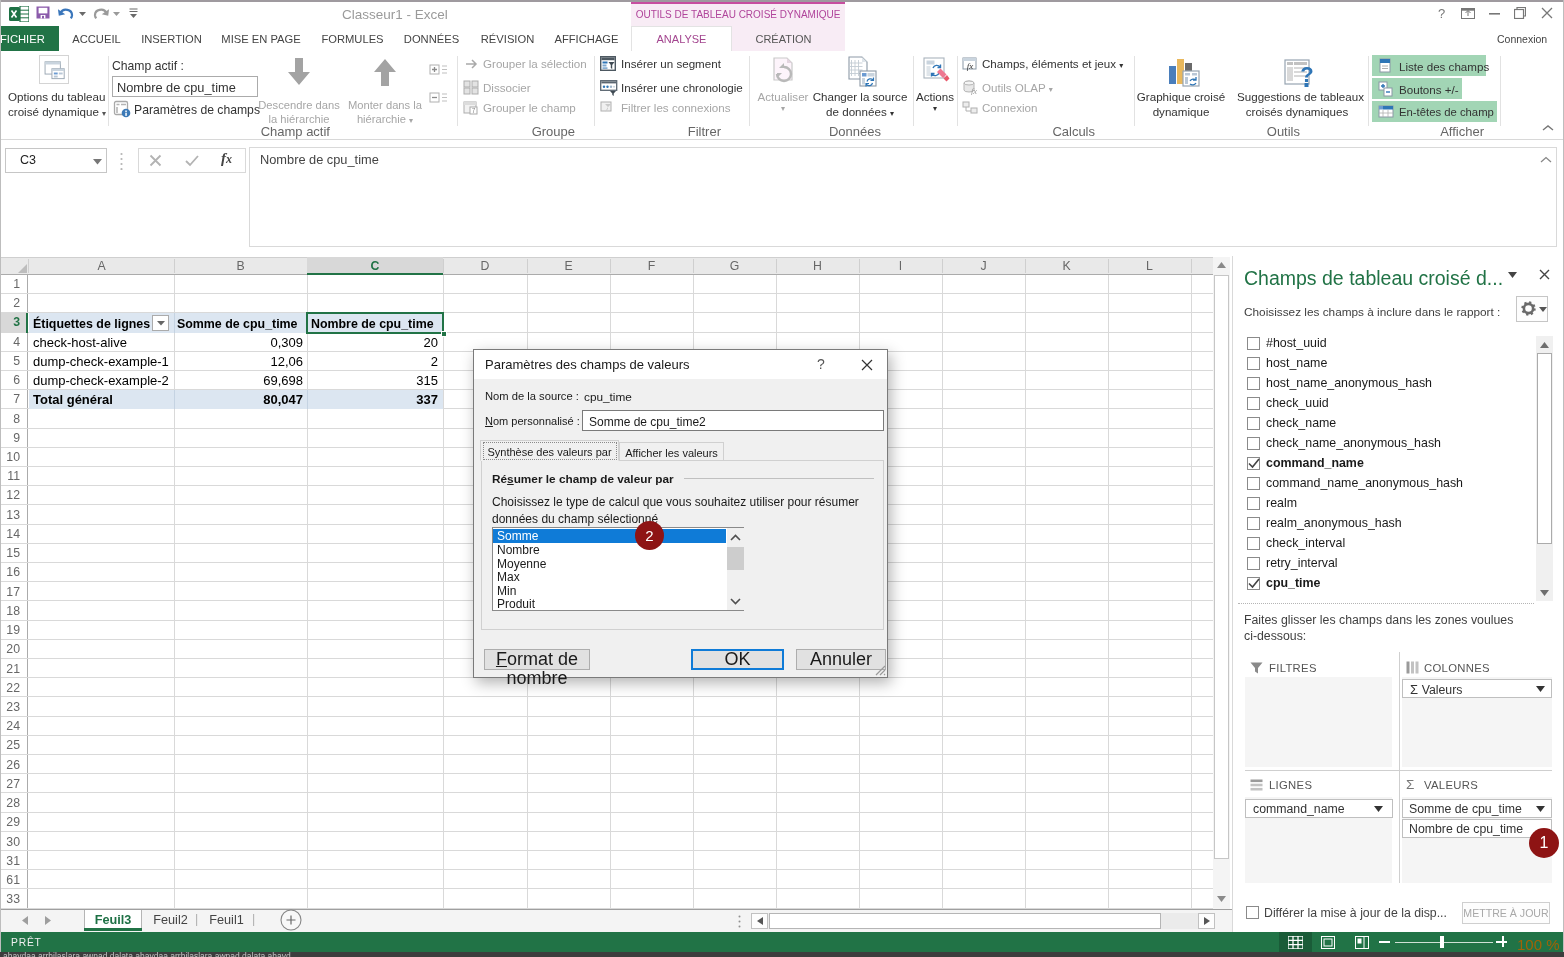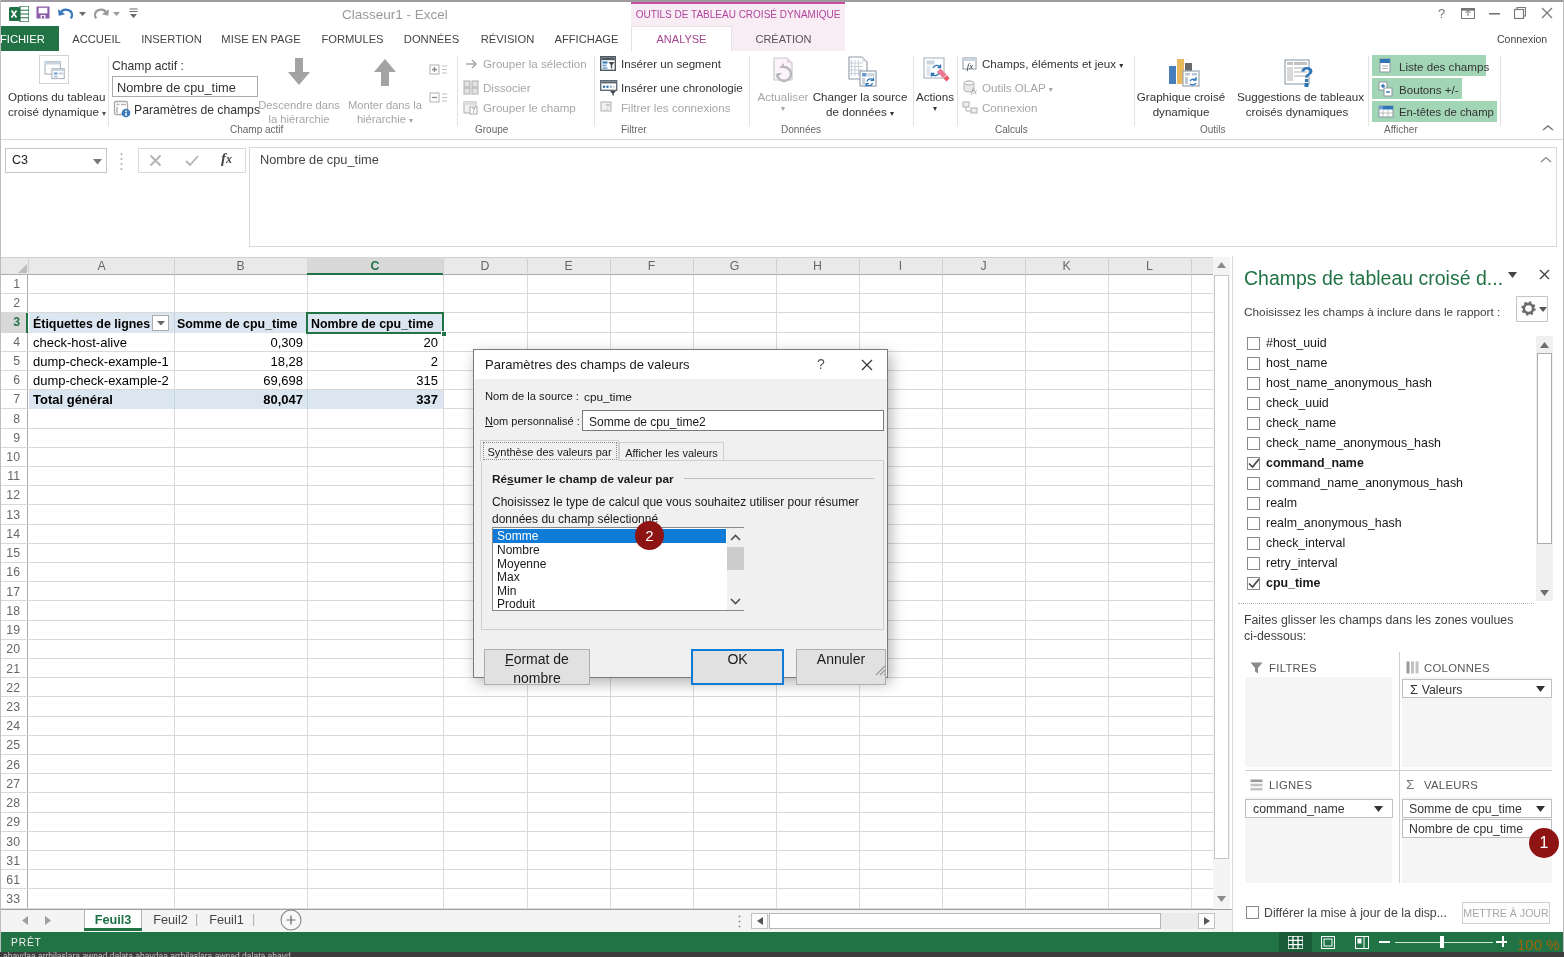--- a/index.html
+++ b/index.html
@@ -2,31 +2,31 @@
 <html><head>
 <meta charset="utf-8">
 <style>
 * { margin:0; padding:0; box-sizing:border-box; }
 html,body { width:1564px; height:957px; background:#fff; font-family:"Liberation Sans", sans-serif; overflow:hidden; }
 .abs { position:absolute; }
 #page { position:relative; width:1564px; height:957px; background:#fff; }
 .txt { white-space:nowrap; }
 .gray { color:#a6a6a6; }
 .dk { color:#333; }
-.glb { top:124px; font-size:10px; color:#666; text-align:left; }
+.glb { top:124px; font-size:13px; color:#666; text-align:right; }
 .tbt { top:33px; text-align:center; font-size:11.2px; color:#444; }
 .hsep { position:absolute; top:259px; width:1px; height:14px; background:#cfcfcf; }
 .clt { position:absolute; top:259px; font-size:12.3px; color:#676767; text-align:center; }
 .vgl { position:absolute; top:275px; width:1px; height:634px; background:#d9d9d9; }
 .rno { position:absolute; left:0; top:0; width:20px; text-align:right; font-size:12.3px; color:#676767; }
 .qhd { font-size:11.3px; color:#555; letter-spacing:0.3px; }
 .zbox { position:absolute; background:#fff; border:1px solid #bfbfbf; }
 .fitem { position:absolute; left:1266px; font-size:12.4px; color:#1a1a1a; white-space:nowrap; }
 .fcb { position:absolute; left:1247px; width:13px; height:13px; background:#fff; border:1px solid #8a8a8a; }
-.dlgbtn { height:36px; background:#e1e1e1; border:1px solid #adadad; font-size:14px; color:#1a1a1a; text-align:center; line-height:19px; }
+.dlgbtn { height:21px; background:#e1e1e1; border:1px solid #adadad; font-size:18px; color:#1a1a1a; text-align:center; line-height:19px; }
 </style>
 </head>
 <body>
 <div id="page">
 
 <div class="abs" style="left:0;top:0;width:1564px;height:1.5px;background:#9f9a9f;z-index:50;"></div>
 <div class="abs" style="left:0;top:0;width:1px;height:952px;background:#bdbdbd;z-index:50;"></div>
 <div class="abs" style="left:1563px;top:0;width:1px;height:952px;background:#bdbdbd;z-index:50;"></div>
 <div class="abs" style="left:0;top:0;width:1564px;height:26px;background:#fff;"></div>
 <div id="qat">
@@ -315,21 +315,21 @@
  <rect x="1" y="2" width="14" height="11" fill="#fff" stroke="#8a98a5"></rect>
  <rect x="5" y="2" width="10" height="3.5" fill="#2e75b6"></rect>
       <rect x="1" y="2" width="4" height="3.5" fill="#6c9bd2"></rect>
  <path d="M5 6 v7 M10 6 v7 M1 9 h14" stroke="#b0b0b0" stroke-width="0.8"></path>
 </svg>
 <div class="abs txt dk" style="left:1399px;top:106px;font-size:11.3px;">En-têtes de champ</div>
 
 <div id="fbar">
  <div class="abs" style="left:0;top:140px;width:1564px;height:107px;background:#fff;"></div>
  <div class="abs" style="left:5px;top:148px;width:102px;height:25px;background:#fff;border:1px solid #c6c6c6;"></div>
- <div class="abs txt" style="left:12px;top:153px;font-size:12.5px;color:#222;">C3</div>
+ <div class="abs txt" style="left:20px;top:153px;font-size:12.5px;color:#222;">C3</div>
  <svg class="abs" style="left:93px;top:159px;" width="9" height="6" viewBox="0 0 9 6">
         <path d="M0 0 L4.5 5.5 L9 0 Z" fill="#777"></path>
       </svg>
  <svg class="abs" style="left:120px;top:152px;" width="3" height="18" viewBox="0 0 3 18">
         <circle cx="1.5" cy="2" r="1.1" fill="#b5b5b5"></circle>
         <circle cx="1.5" cy="7" r="1.1" fill="#b5b5b5"></circle>
         <circle cx="1.5" cy="12" r="1.1" fill="#b5b5b5"></circle>
         <circle cx="1.5" cy="17" r="1.1" fill="#b5b5b5"></circle>
       </svg>
  <div class="abs" style="left:138px;top:148px;width:108px;height:25px;background:#fff;border:1px solid #d9d9d9;"></div>
@@ -446,21 +446,21 @@
  <div class="abs txt" style="left:177px;top:317px;font-size:12.4px;font-weight:bold;color:#000;">Somme de cpu_time</div>
 
  <div class="abs" style="left:306px;top:312px;width:138px;height:22px;background:#dce6f1;border:2px solid #217346;"></div>
  <div class="abs txt" style="left:311px;top:317px;font-size:12.4px;font-weight:bold;color:#000;">Nombre de cpu_time</div>
  <div class="abs" style="left:441px;top:331px;width:6px;height:6px;background:#217346;border:1px solid #fff;"></div>
 
  <div class="abs txt" style="left:33px;top:335px;font-size:13px;color:#000000;">check-host-alive</div>
  <div class="abs txt" style="left:203px;top:335px;width:100px;text-align:right;font-size:13px;color:#000;">0,309</div>
  <div class="abs txt" style="left:338px;top:335px;width:100px;text-align:right;font-size:13px;color:#000;">20</div>
  <div class="abs txt" style="left:33px;top:354px;font-size:13px;color:#000;">dump-check-example-1</div>
- <div class="abs txt" style="left:203px;top:354px;width:100px;text-align:right;font-size:13px;color:#000;">18,28</div>
+ <div class="abs txt" style="left:203px;top:354px;width:100px;text-align:right;font-size:13px;color:#000;">12,06</div>
  <div class="abs txt" style="left:338px;top:354px;width:100px;text-align:right;font-size:13px;color:#000;">2</div>
  <div class="abs txt" style="left:33px;top:373px;font-size:13px;color:#000;">dump-check-example-2</div>
  <div class="abs txt" style="left:203px;top:373px;width:100px;text-align:right;font-size:13px;color:#000;">69,698</div>
  <div class="abs txt" style="left:338px;top:373px;width:100px;text-align:right;font-size:13px;color:#000;">315</div>
 
  <div class="abs" style="left:29px;top:390.2px;width:414px;height:19.2px;background:#dce6f1;"></div>
  <div class="abs" style="left:174px;top:390.2px;width:1px;height:19.2px;background:#c5d3e2;"></div>
  <div class="abs" style="left:307px;top:390.2px;width:1px;height:19.2px;background:#c5d3e2;"></div>
  <div class="abs txt" style="left:33px;top:392px;font-size:13px;font-weight:bold;color:#000;">Total général</div>
  <div class="abs txt" style="left:203px;top:392px;width:100px;text-align:right;font-size:13px;font-weight:bold;color:#000;">80,047</div>

